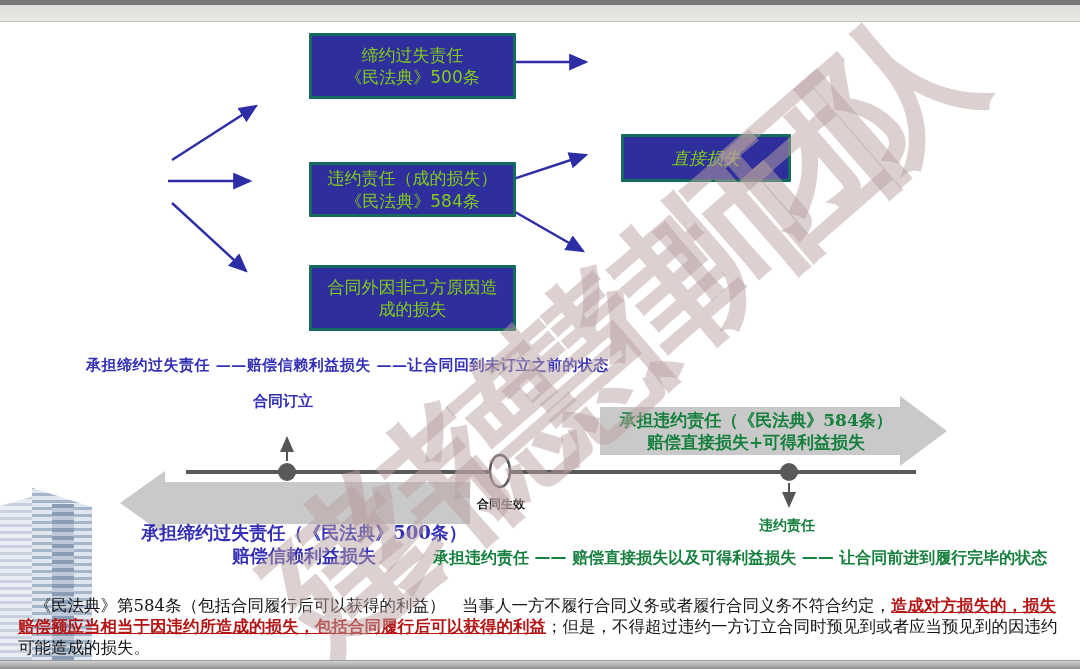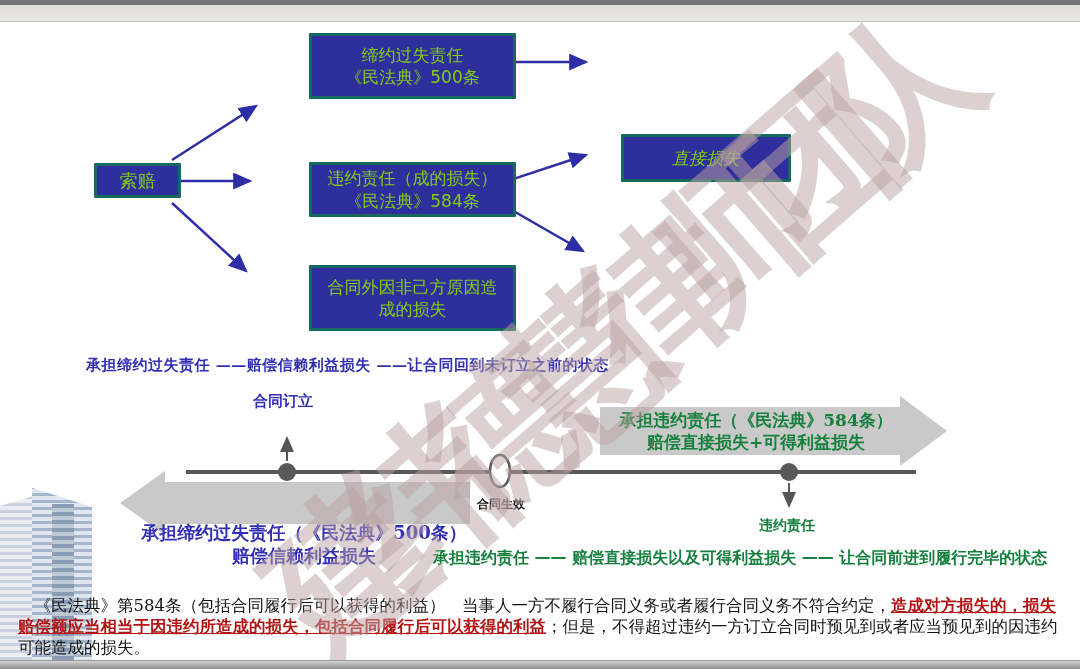--- a/index.html
+++ b/index.html
@@ -87,21 +87,20 @@
     <line x1="498" y1="202" x2="583" y2="251" stroke="#2d2da5" stroke-width="2.4" marker-end="url(#ah-blue)"></line>
 
     <line x1="186" y1="472" x2="916" y2="472" stroke="#595959" stroke-width="4"></line>
     <circle cx="287" cy="472" r="9" fill="#595959"></circle>
     <ellipse cx="500" cy="471" rx="10" ry="16" fill="#fff" stroke="#595959" stroke-width="2.5"></ellipse>
     <circle cx="789" cy="472" r="9" fill="#595959"></circle>
     <line x1="287" y1="461" x2="287" y2="438" stroke="#555" stroke-width="2" marker-end="url(#ah-gray)"></line>
     <line x1="789" y1="483" x2="789" y2="506" stroke="#555" stroke-width="2" marker-end="url(#ah-gray)"></line>
   </svg>
 
-  <div class="fbox b-claim">索赔</div>
   <div class="fbox b-culpa">缔约过失责任
 《民法典》500条</div>
   <div class="fbox b-breach">违约责任（成的损失）
 《民法典》584条</div>
   <div class="fbox b-external">合同外因非己方原因造
 成的损失</div>
   <div class="fbox b-direct">直接损失</div>
 
   <div class="note t-blue n-top">承担缔约过失责任 ——赔偿信赖利益损失 ——让合同回到未订立之前的状态</div>
   <div class="note t-blue n-signing">合同订立</div>

